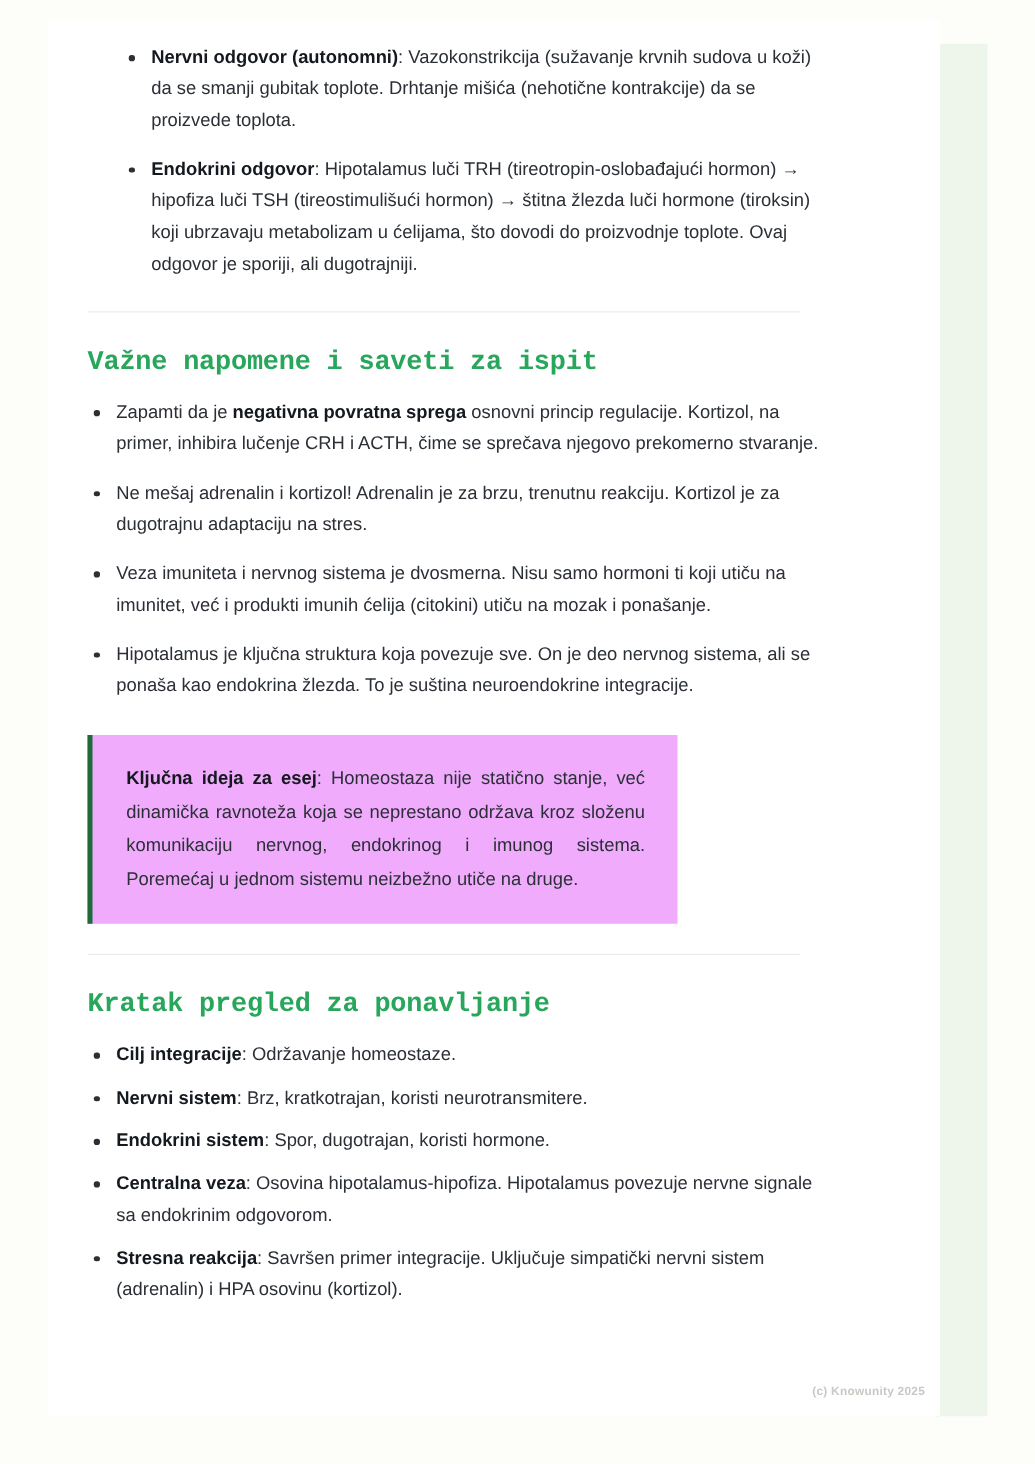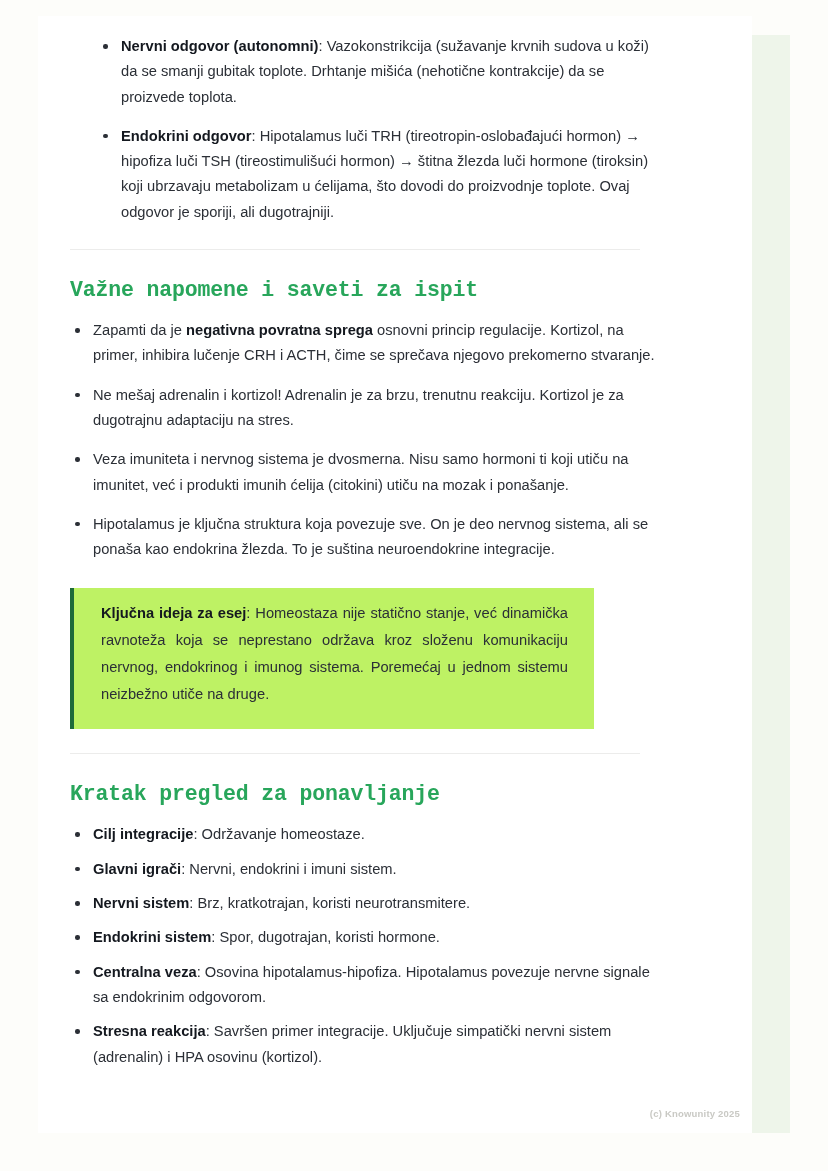--- a/index.html
+++ b/index.html
@@ -102,25 +102,25 @@
   
   .divider {
     height: 1px;
     background: #ececeb;
     margin: 24px 0 26px 0;
     width: 570px;
   }
 
   
   .callout {
-    background: #bef264;
+    background: #f0abfc;
     border-left: 4px solid #1d6b3a;
     box-sizing: border-box;
-    width: 524px;
-    padding: 12px 26px 21px 27px;
+    width: 472px;
+    padding: 22px 26px 21px 27px;
     margin: 26px 0 0 0;
   }
   .callout .callout-text {
     font-size: 14.7px;
     line-height: 27px;
     color: #2b2f36;
     text-align: justify;
     margin: 0;
   }
   .gap-top-list { margin-top: 2px; }
@@ -179,23 +179,20 @@
 
     <div class="divider"></div>
 
     <h2 class="section-title">Kratak pregled za ponavljanje</h2>
 
     <ul class="bullets tight gap-top-list">
       <li>
         <span class="li-text"><b class="bold">Cilj integracije</b><span>: Održavanje homeostaze.</span></span>
       </li>
       <li>
-        <span class="li-text"><b class="bold">Glavni igrači</b><span>: Nervni, endokrini i imuni sistem.</span></span>
-      </li>
-      <li>
         <span class="li-text"><b class="bold">Nervni sistem</b><span>: Brz, kratkotrajan, koristi neurotransmitere.</span></span>
       </li>
       <li>
         <span class="li-text"><b class="bold">Endokrini sistem</b><span>: Spor, dugotrajan, koristi hormone.</span></span>
       </li>
       <li>
         <span class="li-text"><b class="bold">Centralna veza</b><span>: Osovina hipotalamus-hipofiza. Hipotalamus povezuje nervne signale sa endokrinim odgovorom.</span></span>
       </li>
       <li>
         <span class="li-text"><b class="bold">Stresna reakcija</b><span>: Savršen primer integracije. Uključuje simpatički nervni sistem (adrenalin) i HPA osovinu (kortizol).</span></span>

